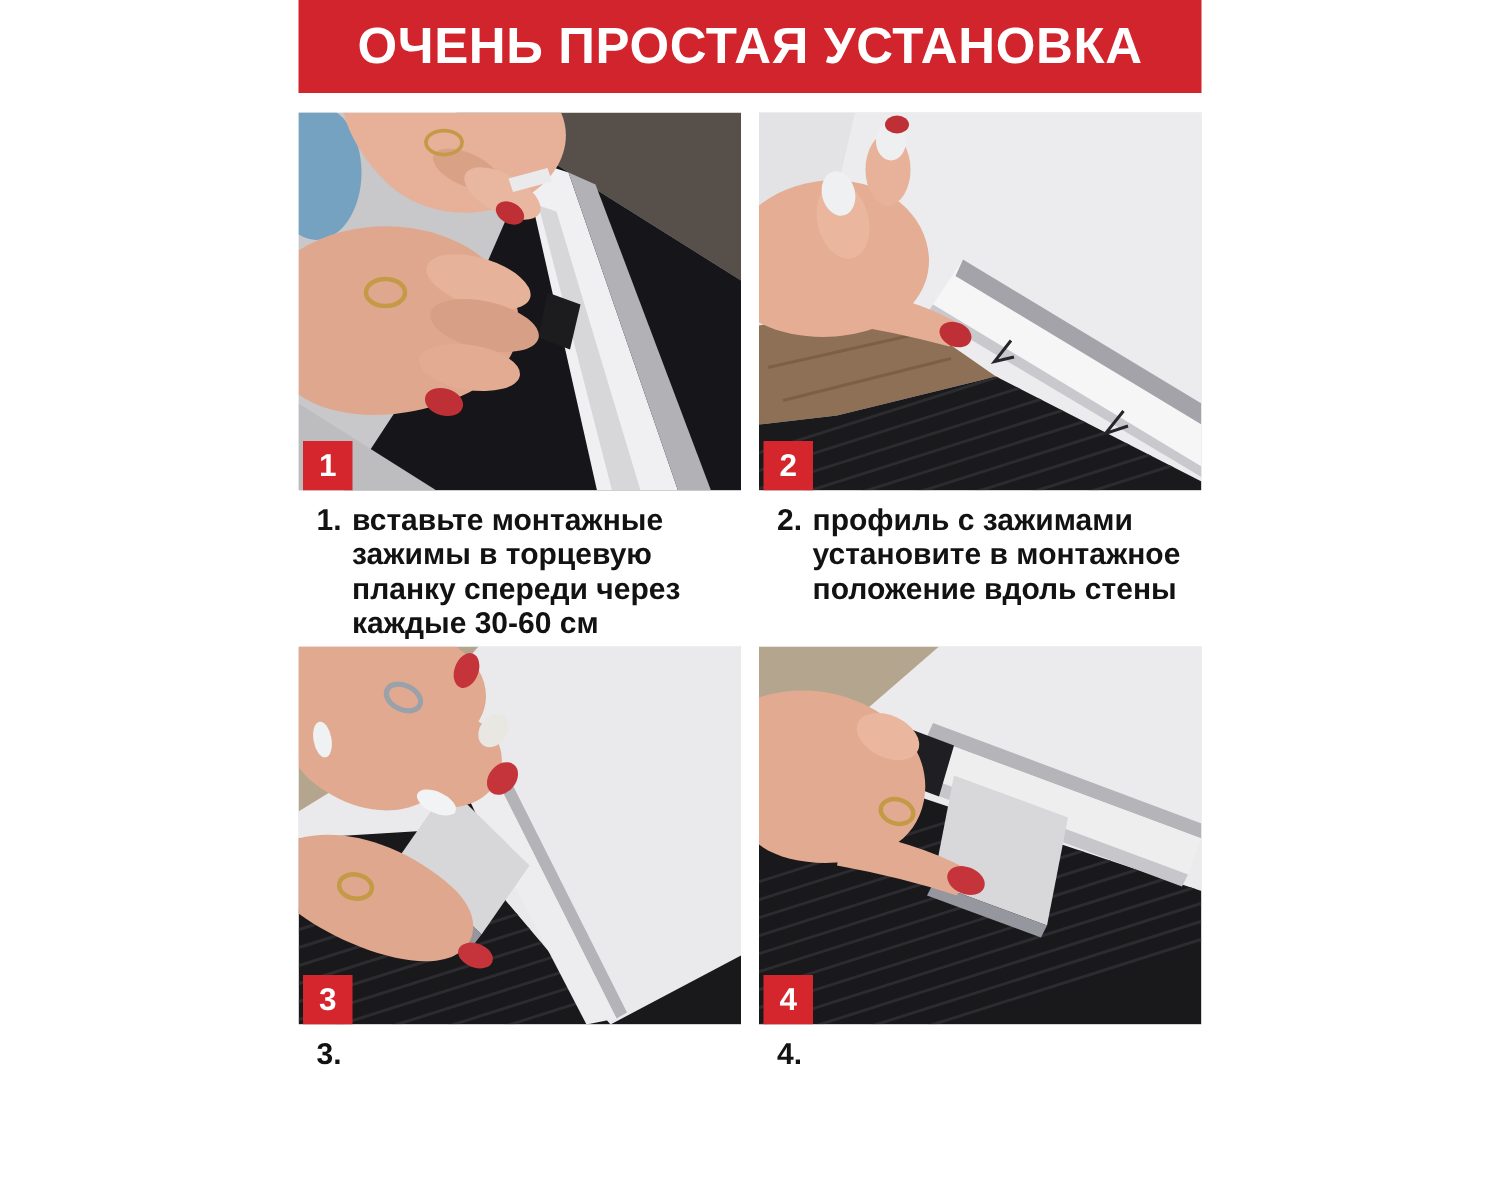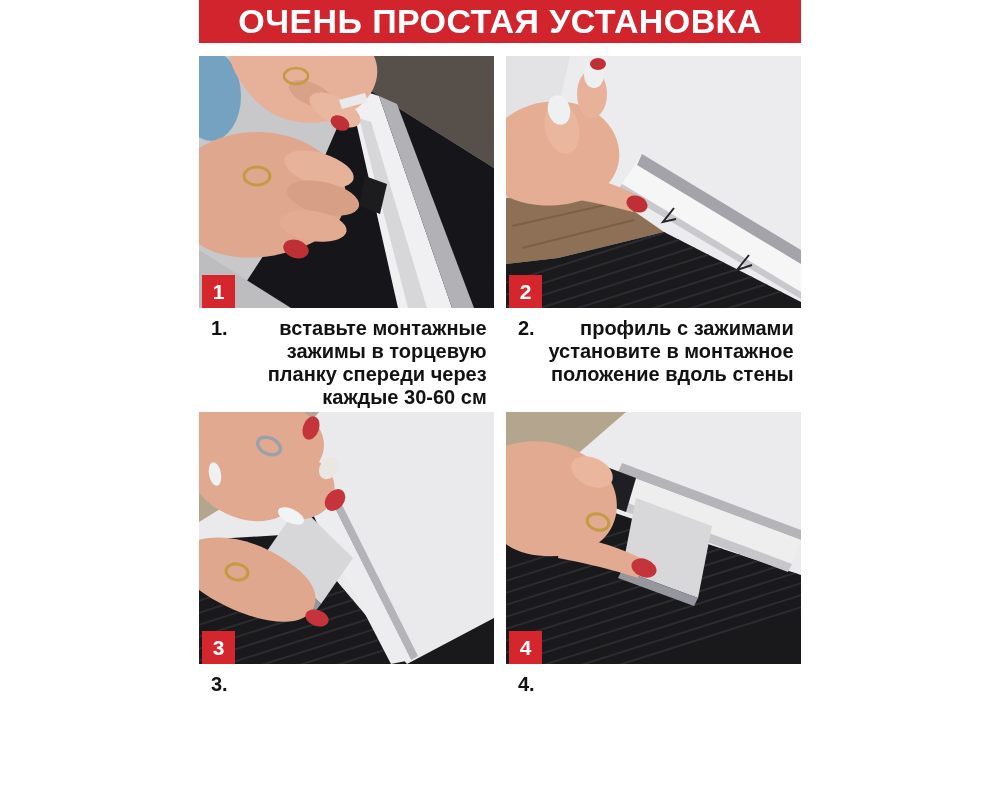--- a/index.html
+++ b/index.html
@@ -6,21 +6,21 @@
   html,body { width:1000px; height:800px; }
   body {
     background:#ffffff;
     font-family:"Liberation Sans", sans-serif;
     position:relative;
     overflow:hidden;
   }
   .content { position:absolute; left:199px; top:0; width:602px; }
 
   .banner {
-    height:43px;
+    height:62px;
     background:#d2242c;
     display:flex; align-items:center; justify-content:center;
   }
   .banner h1 {
     color:#ffffff; font-size:34px; font-weight:700;
     letter-spacing:0.4px; white-space:nowrap;
   }
 
   .grid {
     margin-top:13px;
@@ -45,21 +45,21 @@
   }
 
   .caption {
     display:flex; gap:7px;
     margin:9px 0 0 12px;
     font-size:20px; line-height:23px; font-weight:700;
     color:#121212;
   }
   .row1 .caption { min-height:95px; }
   .caption .num { flex:0 0 auto; }
-  .caption .txt { flex:0 1 auto; max-width:252px;text-align:right; }
+  .caption .txt { flex:0 1 auto; max-width:252px; }
 </style>
 </head>
 <body>
 
 <div class="content">
 
   <header class="banner">
     <h1>ОЧЕНЬ ПРОСТАЯ УСТАНОВКА</h1>
   </header>
 

